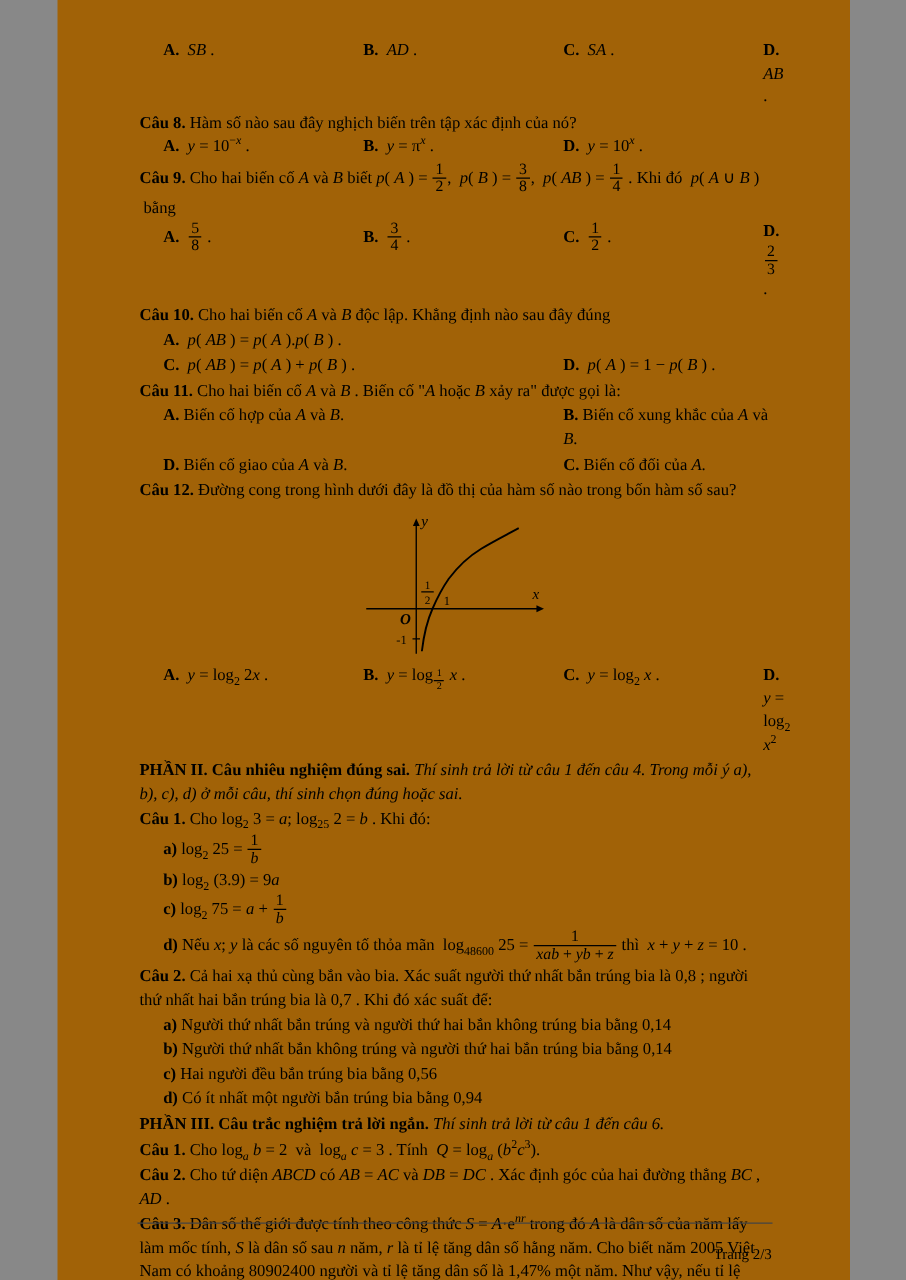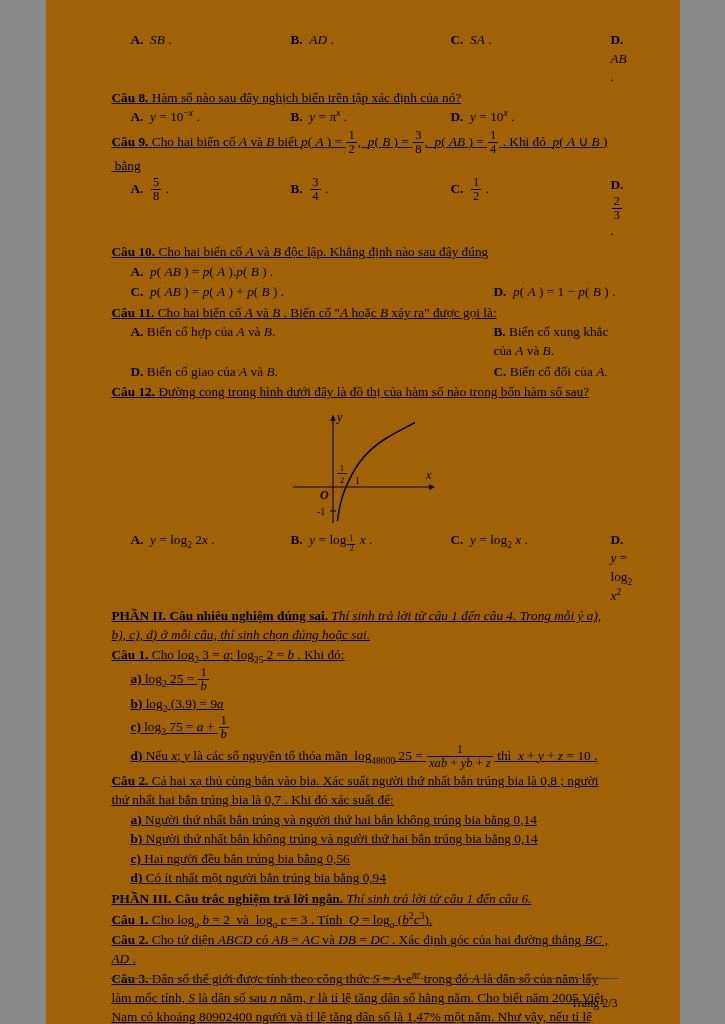--- a/index.html
+++ b/index.html
@@ -2,24 +2,24 @@
 <html><head>
 <meta charset="utf-8">
 <style>
   * { margin:0; padding:0; box-sizing:border-box; }
   html,body { background:#888; }
   .page {
     width:634px; height:1024px; margin:0 auto; background:#a16207; color:#000;
     font-family:"Liberation Serif", serif; font-size:13.3px; line-height:1.4;
     padding:30px 64px 18px 66px; position:relative; overflow:hidden;
   }
-  p.stem { margin-top:2px;text-decoration:underline; }
+  p.stem { margin-top:2px; }
   .row4 { display:grid; grid-template-columns:160px 160px 160px 1fr; padding-left:19px; margin:1px 0 2px; }
-  .row2 { display:grid; grid-template-columns:320px 1fr; padding-left:19px; margin:1px 0 2px;gap:43px; }
-  .sub-item { padding-left:19px; margin:1px 0;text-decoration:underline; }
+  .row2 { display:grid; grid-template-columns:320px 1fr; padding-left:19px; margin:1px 0 2px; }
+  .sub-item { padding-left:19px; margin:1px 0; }
   sup { font-size:0.72em; line-height:0; }
   sub { font-size:0.72em; line-height:0; }
   .fr { display:inline-block; text-align:center; vertical-align:-0.55em; line-height:1.05; font-size:0.95em; padding:0 1px; }
   .fr .t { display:block; border-bottom:1px solid #000; padding:0 2px; }
   .fr .b { display:block; padding:0 2px; }
   .fr.sm { font-size:0.85em; vertical-align:-0.4em; }
   .graph-wrap { display:flex; justify-content:center; margin:3px 0 2px; }
   svg text { font-family:"Liberation Serif", serif; }
   .footer {
     position:absolute; left:64px; right:62px; bottom:12px;

